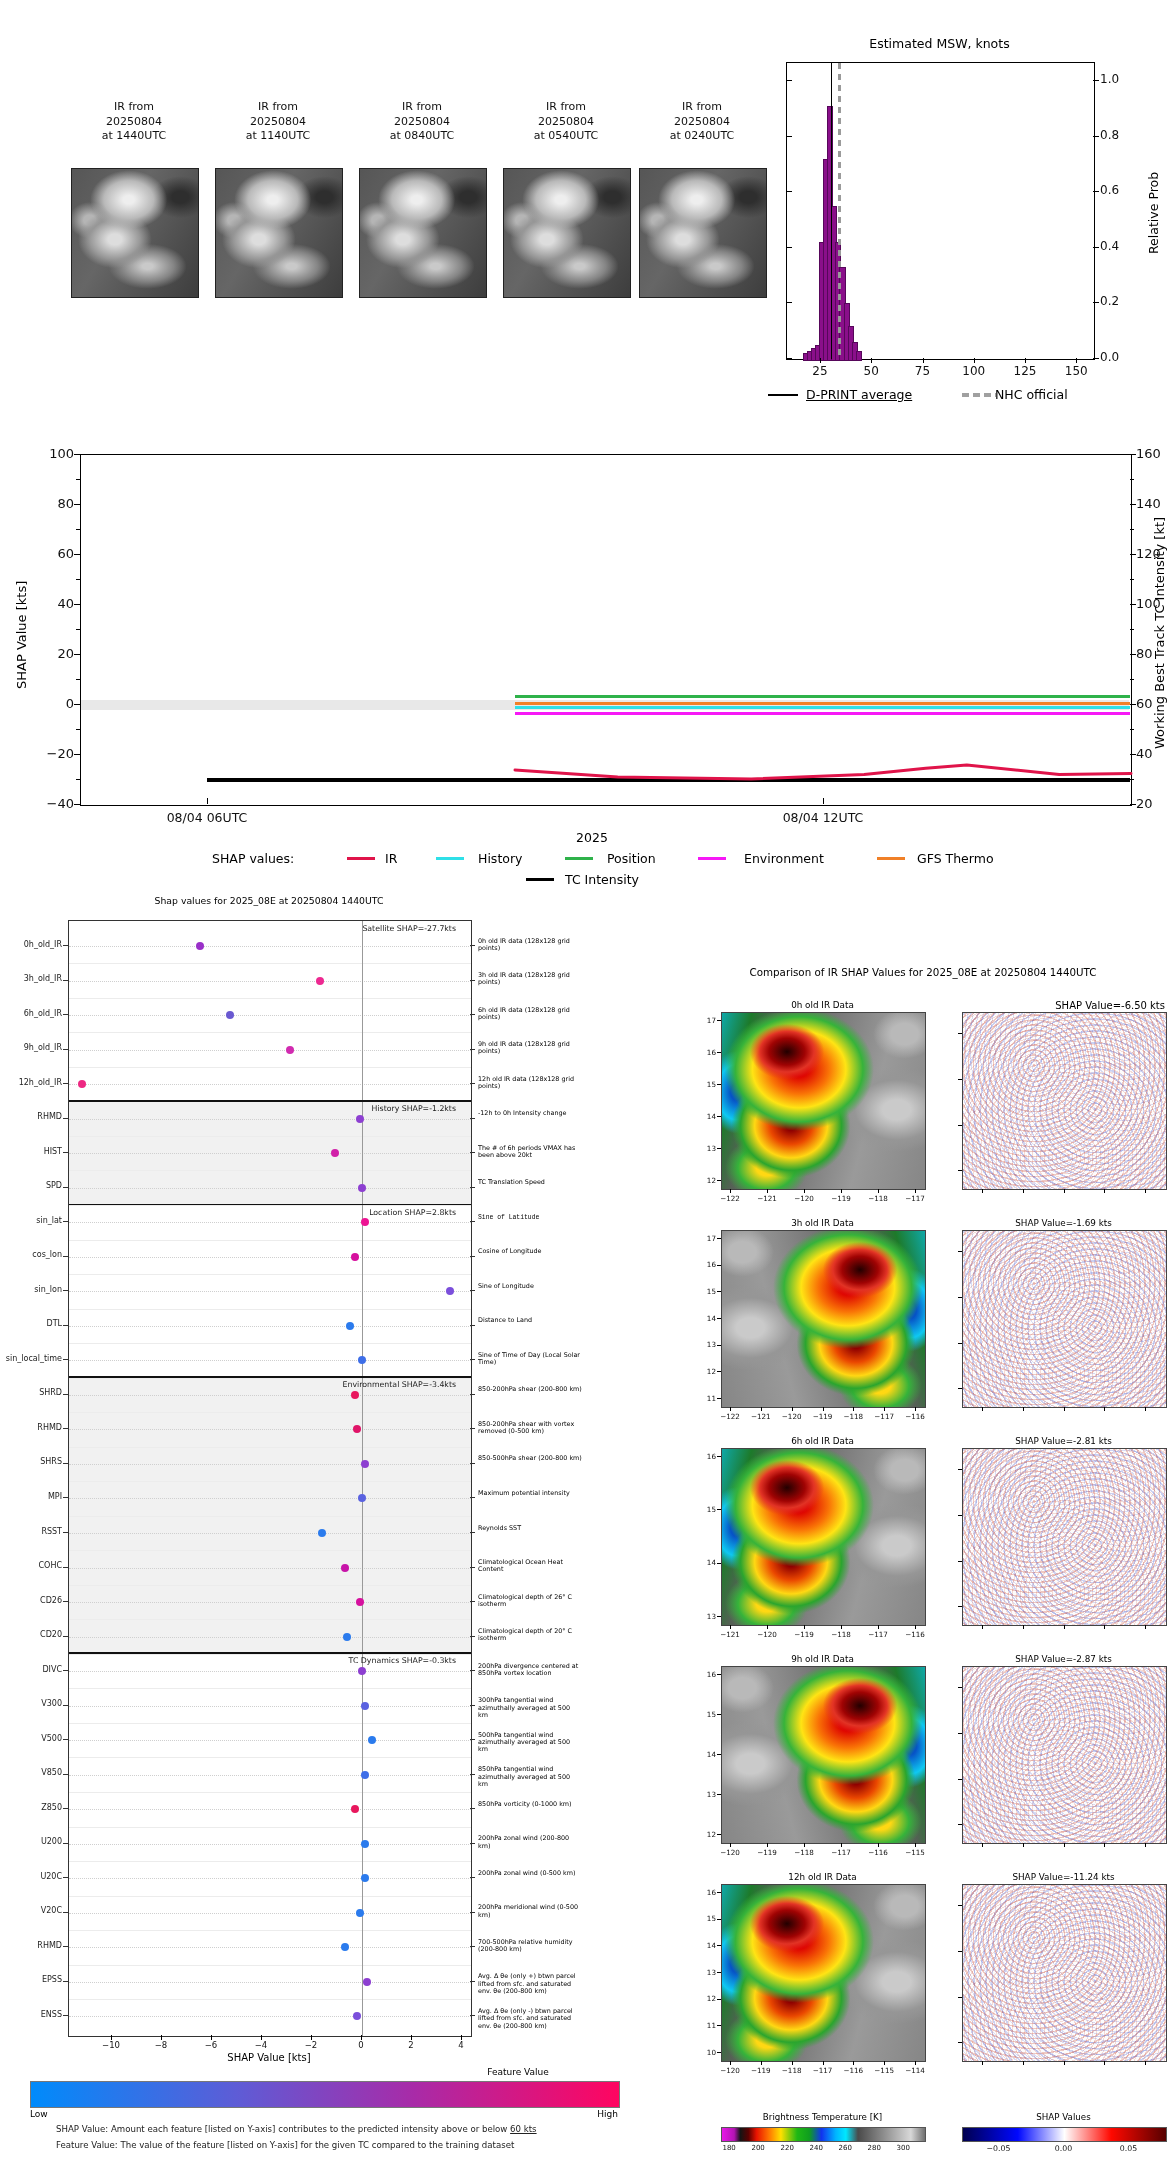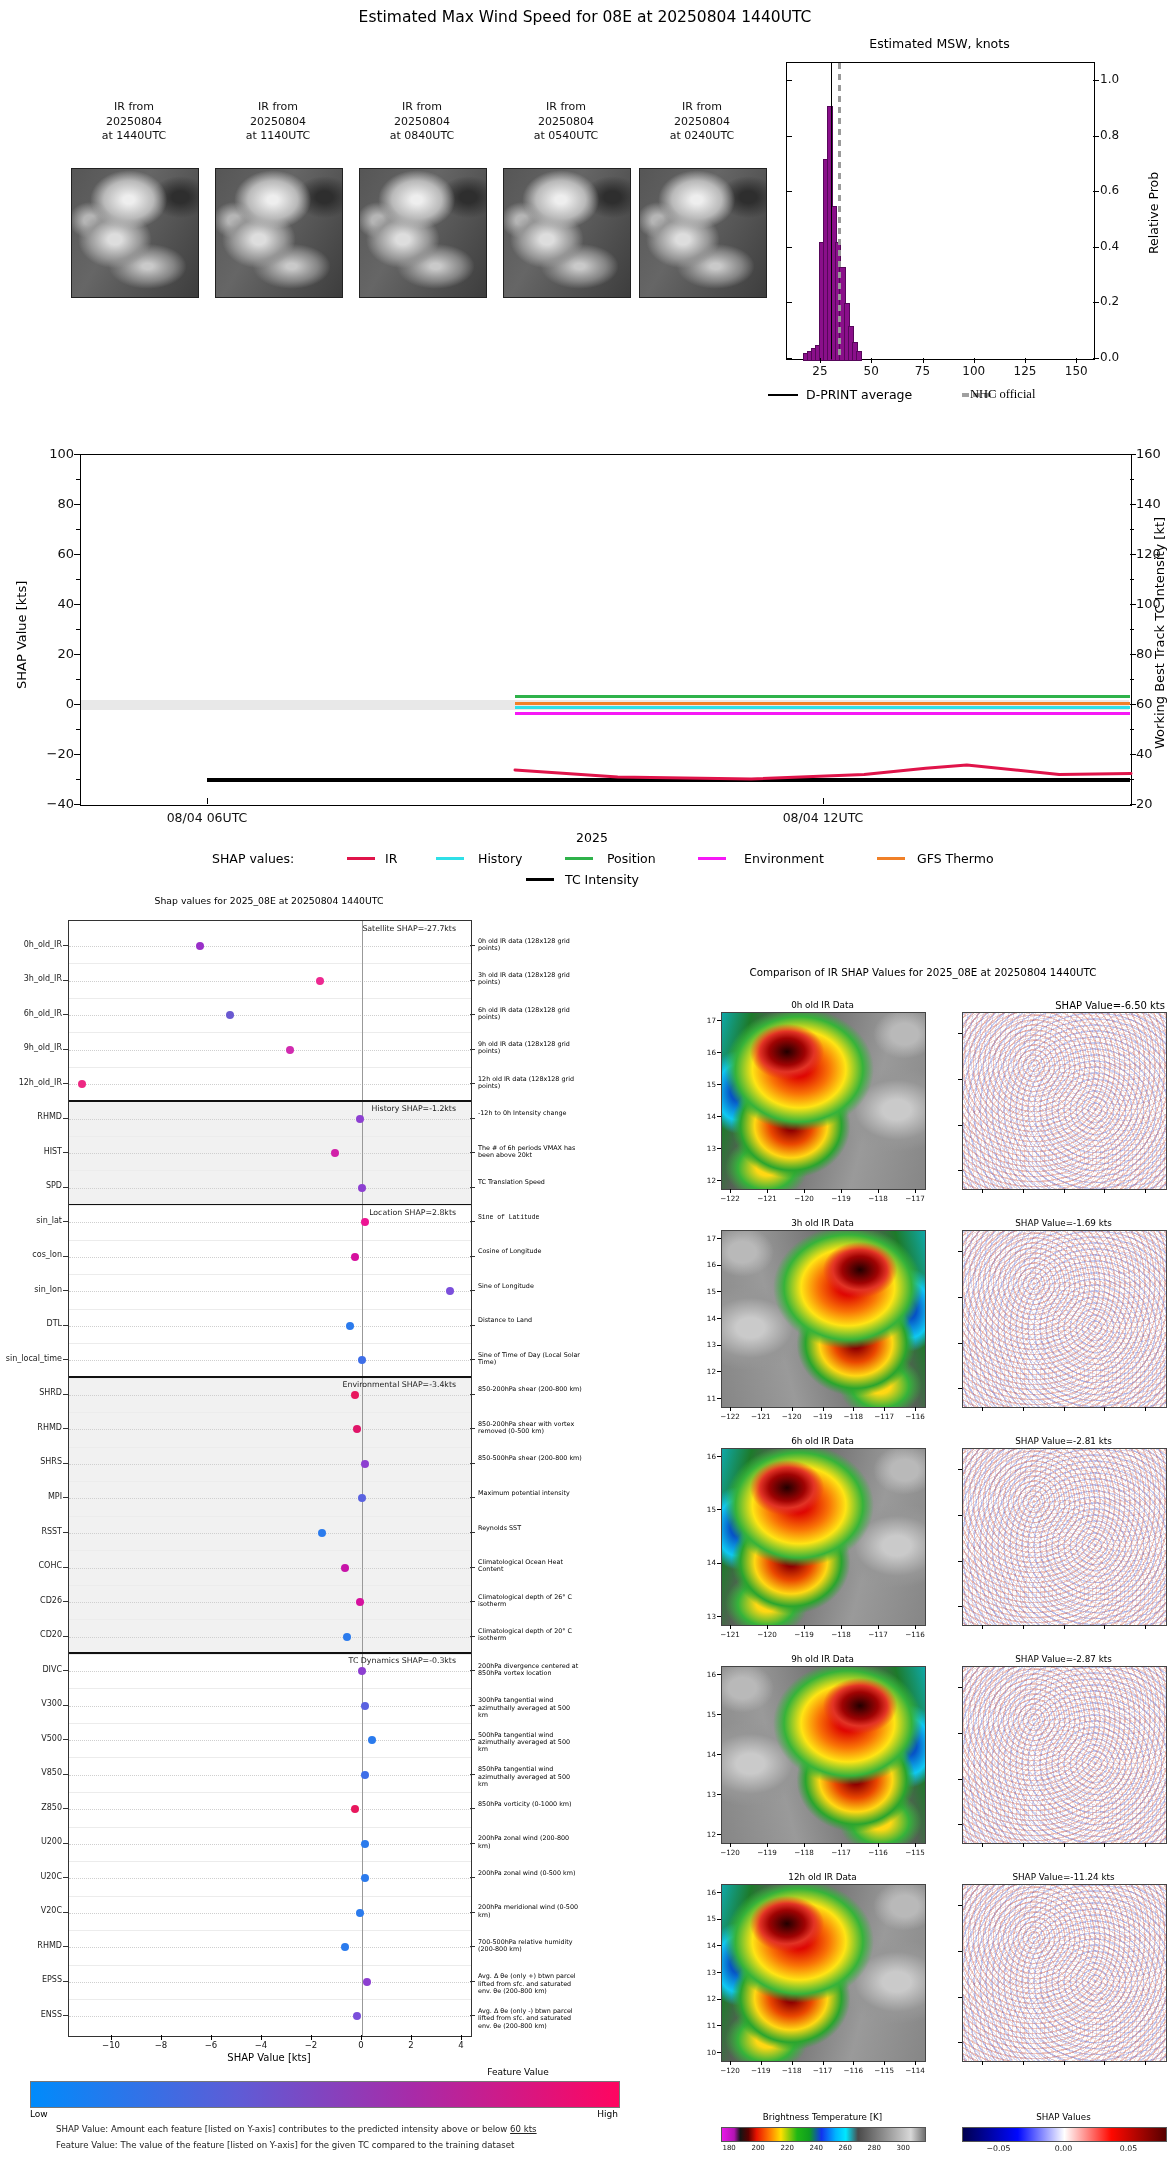--- a/index.html
+++ b/index.html
@@ -36,21 +36,20 @@
       repeating-radial-gradient(circle at 80% 18%, rgba(70,90,210,.20) 0 1px, rgba(0,0,0,0) 1px 5px);}
   .ticktext{position:absolute;color:#111;}
   .mark{position:absolute;background:#000;}
   .rot{writing-mode:vertical-rl;transform:rotate(180deg);text-align:center;}
 </style>
 </head>
 <body>
 
 <div id="root">
 
-  <div class="abs ctr" style="left:185px;top:8px;width:800px;font-size:15.5px;color:#000;">Estimated Max Wind Speed for 08E at 20250804 1440UTC</div>
 
   <div class="abs ctr" style="left:766px;top:36px;width:347px;font-size:12.5px;">Estimated MSW, knots</div>
   <div class="abs rot" style="left:1146px;top:128px;height:170px;font-size:12.5px;">Relative Prob</div>
 
   <div class="abs rot" style="left:14px;top:540px;height:190px;font-size:13px;">SHAP Value [kts]</div>
   <div class="abs rot" style="left:1152px;top:488px;height:290px;font-size:13px;">Working Best Track TC Intensity [kt]</div>
   <div class="abs ctr" style="left:542px;top:830px;width:100px;font-size:12.5px;">2025</div>
   <div class="abs" style="left:212px;top:851px;font-size:12.5px;">SHAP values:</div>
 
   <div class="abs ctr" style="left:68px;top:895px;width:402px;font-size:9.3px;">Shap values for 2025_08E at 20250804 1440UTC</div>
@@ -131,23 +130,23 @@
     <div class="mark" style="position: absolute; left: 871.25px; top: 358px; width: 1px; height: 5px;"></div>
     <div class="ticktext" style="position: absolute; left: 902.5px; top: 364px; width: 40px; text-align: center; font-size: 12px;">75</div>
     <div class="mark" style="position: absolute; left: 922.5px; top: 358px; width: 1px; height: 5px;"></div>
     <div class="ticktext" style="position: absolute; left: 953.75px; top: 364px; width: 40px; text-align: center; font-size: 12px;">100</div>
     <div class="mark" style="position: absolute; left: 973.75px; top: 358px; width: 1px; height: 5px;"></div>
     <div class="ticktext" style="position: absolute; left: 1005px; top: 364px; width: 40px; text-align: center; font-size: 12px;">125</div>
     <div class="mark" style="position: absolute; left: 1025px; top: 358px; width: 1px; height: 5px;"></div>
     <div class="ticktext" style="position: absolute; left: 1056.25px; top: 364px; width: 40px; text-align: center; font-size: 12px;">150</div>
     <div class="mark" style="position: absolute; left: 1076.25px; top: 358px; width: 1px; height: 5px;"></div>
     <div style="position: absolute; left: 768px; top: 394px; width: 30px; height: 2px; background: rgb(0, 0, 0);"></div>
-    <div style="position: absolute; left: 806px; top: 387px; font-size: 12.5px;">D-PRINT average</div>
+    <div style="position: absolute; left: 806px; top: 387px; font-size: 12.5px; text-decoration: underline;">D-PRINT average</div>
     <div style="position: absolute; left: 962px; top: 393px; width: 34px; height: 4px; background: repeating-linear-gradient(90deg, rgb(160, 160, 160) 0px, rgb(160, 160, 160) 7px, rgba(0, 0, 0, 0) 7px, rgba(0, 0, 0, 0) 11px);"></div>
-    <div style="position: absolute; left: 970px; top: 387px; font-size: 12.5px; font-family: Liberation Serif, serif;">NHC official</div>
+    <div style="position: absolute; left: 995px; top: 387px; font-size: 12.5px;">NHC official</div>
     <div class="plotbox" style="position: absolute; left: 80px; top: 454px; width: 1050px; height: 350px;"></div>
     <div style="position: absolute; left: 81px; top: 700px; width: 1048px; height: 10px; background: rgb(232, 232, 232);"></div>
     <div class="ticktext" style="position: absolute; left: 30px; top: 446px; width: 44px; text-align: right; font-size: 13px;">100</div>
     <div class="mark" style="position: absolute; left: 74px; top: 454px; width: 6px; height: 1.2px;"></div>
     <div class="mark" style="position: absolute; left: 76px; top: 479px; width: 4px; height: 1px;"></div>
     <div class="ticktext" style="position: absolute; left: 30px; top: 496px; width: 44px; text-align: right; font-size: 13px;">80</div>
     <div class="mark" style="position: absolute; left: 74px; top: 504px; width: 6px; height: 1.2px;"></div>
     <div class="mark" style="position: absolute; left: 76px; top: 529px; width: 4px; height: 1px;"></div>
     <div class="ticktext" style="position: absolute; left: 30px; top: 546px; width: 44px; text-align: right; font-size: 13px;">60</div>
     <div class="mark" style="position: absolute; left: 74px; top: 554px; width: 6px; height: 1.2px;"></div>

